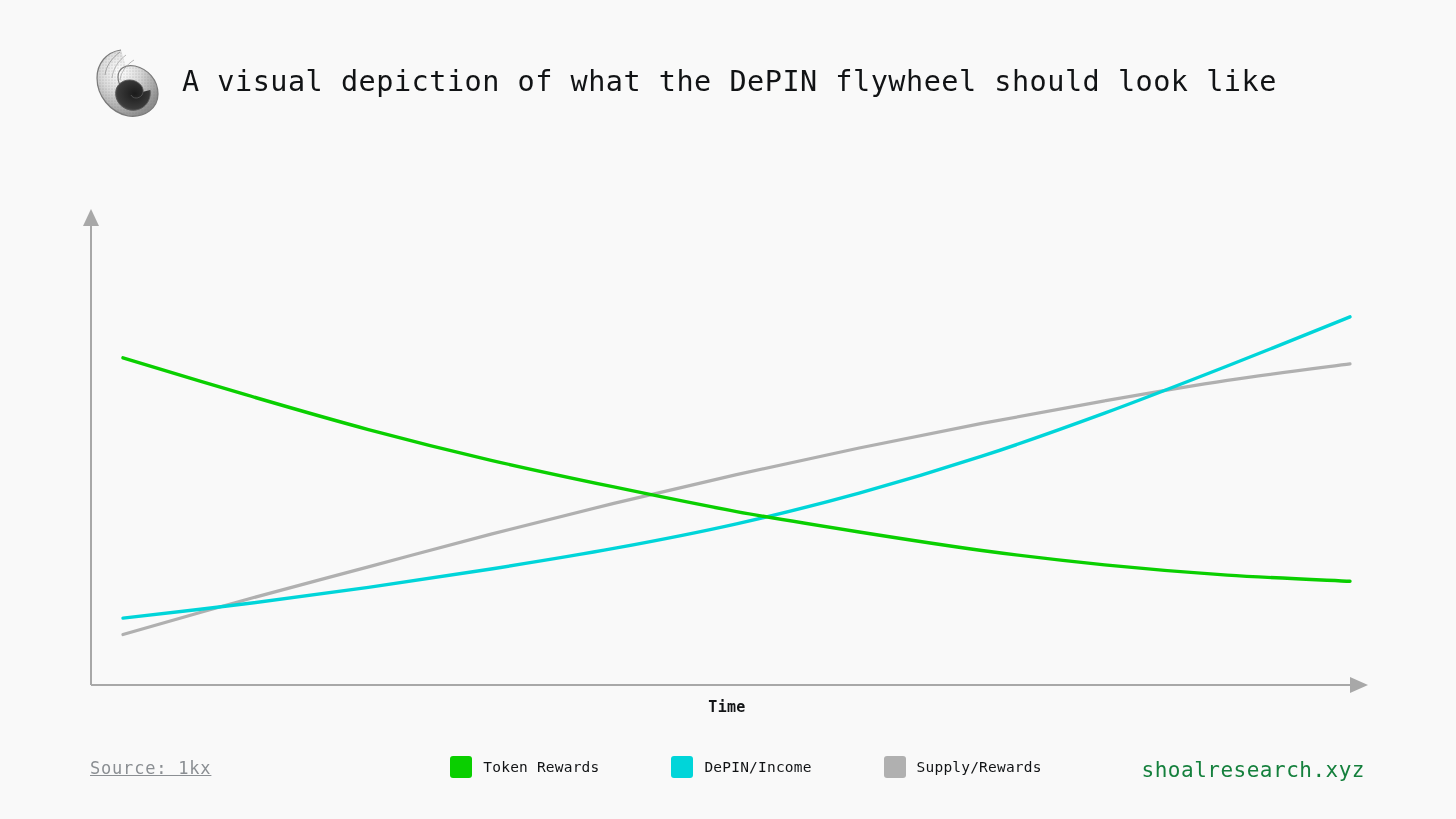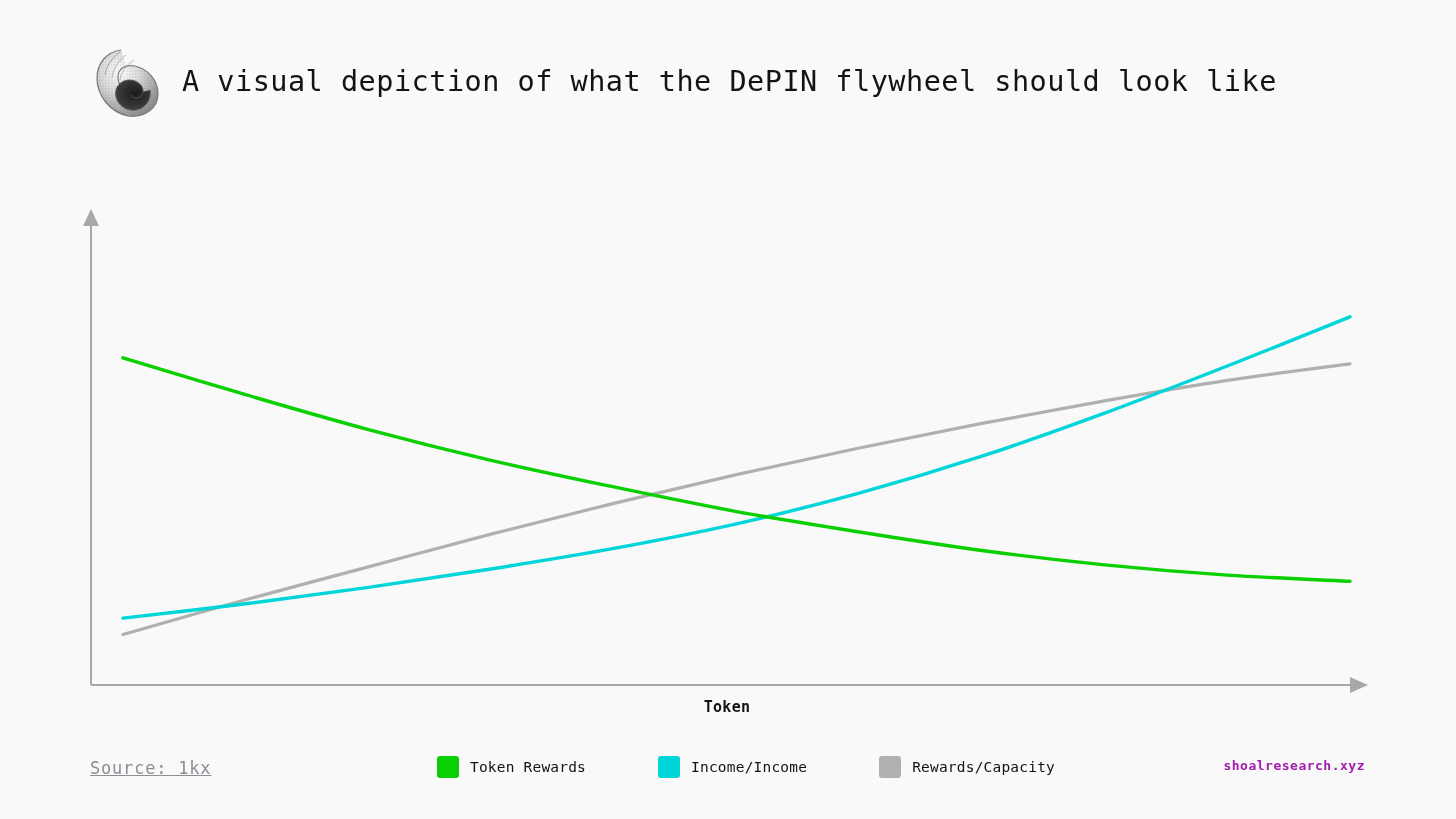--- a/index.html
+++ b/index.html
@@ -114,24 +114,23 @@
     font-size: 17px;
     color: #8b8f93;
     letter-spacing: 0.8px;
     text-decoration: underline;
   }
   .site {
     position: absolute;
     right: 91px;
     top: 758px;
     font-family: "DejaVu Sans Mono", "Liberation Mono", monospace;
-    font-size: 13px;
-    color: #a21caf;
+    font-size: 21px;
+    color: #15803d;
     letter-spacing: 0.5px;
-    font-weight: bold;
   }
 </style>
 </head>
 <body style="background: rgb(249, 249, 249);">
 
 <div id="page-root">
 
   <div class="header">
     <svg class="logo-shell" viewBox="0 0 76 76" aria-hidden="true">
       <defs>
@@ -175,35 +174,35 @@
         <polygon id="arrow-x" points="1368,685 1350,677 1350,693" fill="#a8a8a8"></polygon>
       </g>
 
       <g fill="none" stroke-linecap="round" stroke-linejoin="round">
         <path id="series-supply" stroke-width="3.2" d="M 123.00 634.55 C 143.45 628.74, 204.80 610.98, 245.70 599.70 C 286.60 588.43, 327.50 577.83, 368.40 566.90 C 409.30 555.97, 450.20 544.69, 491.10 534.10 C 532.00 523.51, 572.90 513.26, 613.80 503.35 C 654.70 493.44, 695.60 483.88, 736.50 474.65 C 777.40 465.42, 818.30 456.54, 859.20 448.00 C 900.10 439.46, 941.00 431.26, 981.90 423.40 C 1022.80 415.54, 1063.70 408.03, 1104.60 400.85 C 1145.50 393.68, 1186.40 386.50, 1227.30 380.35 C 1268.20 374.20, 1329.55 366.68, 1350.00 363.95" stroke="#b0b0b0"></path>
         <path id="series-demand" stroke-width="3.4" d="M 123.00 618.15 C 143.45 615.76, 204.80 608.92, 245.70 603.80 C 286.60 598.67, 327.50 593.21, 368.40 587.40 C 409.30 581.59, 450.20 575.44, 491.10 568.95 C 532.00 562.46, 572.90 555.97, 613.80 548.45 C 654.70 540.93, 695.60 533.08, 736.50 523.85 C 777.40 514.63, 818.30 504.38, 859.20 493.10 C 900.10 481.83, 941.00 469.53, 981.90 456.20 C 1022.80 442.88, 1063.70 428.18, 1104.60 413.15 C 1145.50 398.12, 1186.40 382.06, 1227.30 366.00 C 1268.20 349.94, 1329.55 325.00, 1350.00 316.80" stroke="#00D5D9"></path>
         <path id="series-rewards" stroke-width="3.4" d="M 123.00 357.80 C 143.45 363.95, 204.80 382.74, 245.70 394.70 C 286.60 406.66, 327.50 418.62, 368.40 429.55 C 409.30 440.48, 450.20 450.73, 491.10 460.30 C 532.00 469.87, 572.90 478.41, 613.80 486.95 C 654.70 495.49, 695.60 504.03, 736.50 511.55 C 777.40 519.07, 818.30 525.56, 859.20 532.05 C 900.10 538.54, 941.00 545.03, 981.90 550.50 C 1022.80 555.97, 1063.70 560.75, 1104.60 564.85 C 1145.50 568.95, 1186.40 572.37, 1227.30 575.10 C 1268.20 577.83, 1329.55 580.23, 1350.00 581.25" stroke="#0ACF00"></path>
       </g>
     </svg>
     <div class="axis-label-time">
-      <span>Token</span>
+      <span>Time</span>
     </div>
   </div>
 
   <div class="legend">
     <div class="legend-item">
       <span class="legend-swatch" id="sw0" style="background: rgb(10, 207, 0);"></span>
       <span class="legend-label">Token Rewards</span>
     </div>
     <div class="legend-item">
       <span class="legend-swatch" id="sw1" style="background: rgb(0, 213, 217);"></span>
-      <span class="legend-label">Income/Income</span>
+      <span class="legend-label">DePIN/Income</span>
     </div>
     <div class="legend-item">
       <span class="legend-swatch" id="sw2" style="background: rgb(176, 176, 176);"></span>
-      <span class="legend-label">Rewards/Capacity</span>
+      <span class="legend-label">Supply/Rewards</span>
     </div>
   </div>
 
   <div class="source">Source: 1kx</div>
   <div class="site">shoalresearch.xyz</div>
 
 </div>
 
 </body></html>

